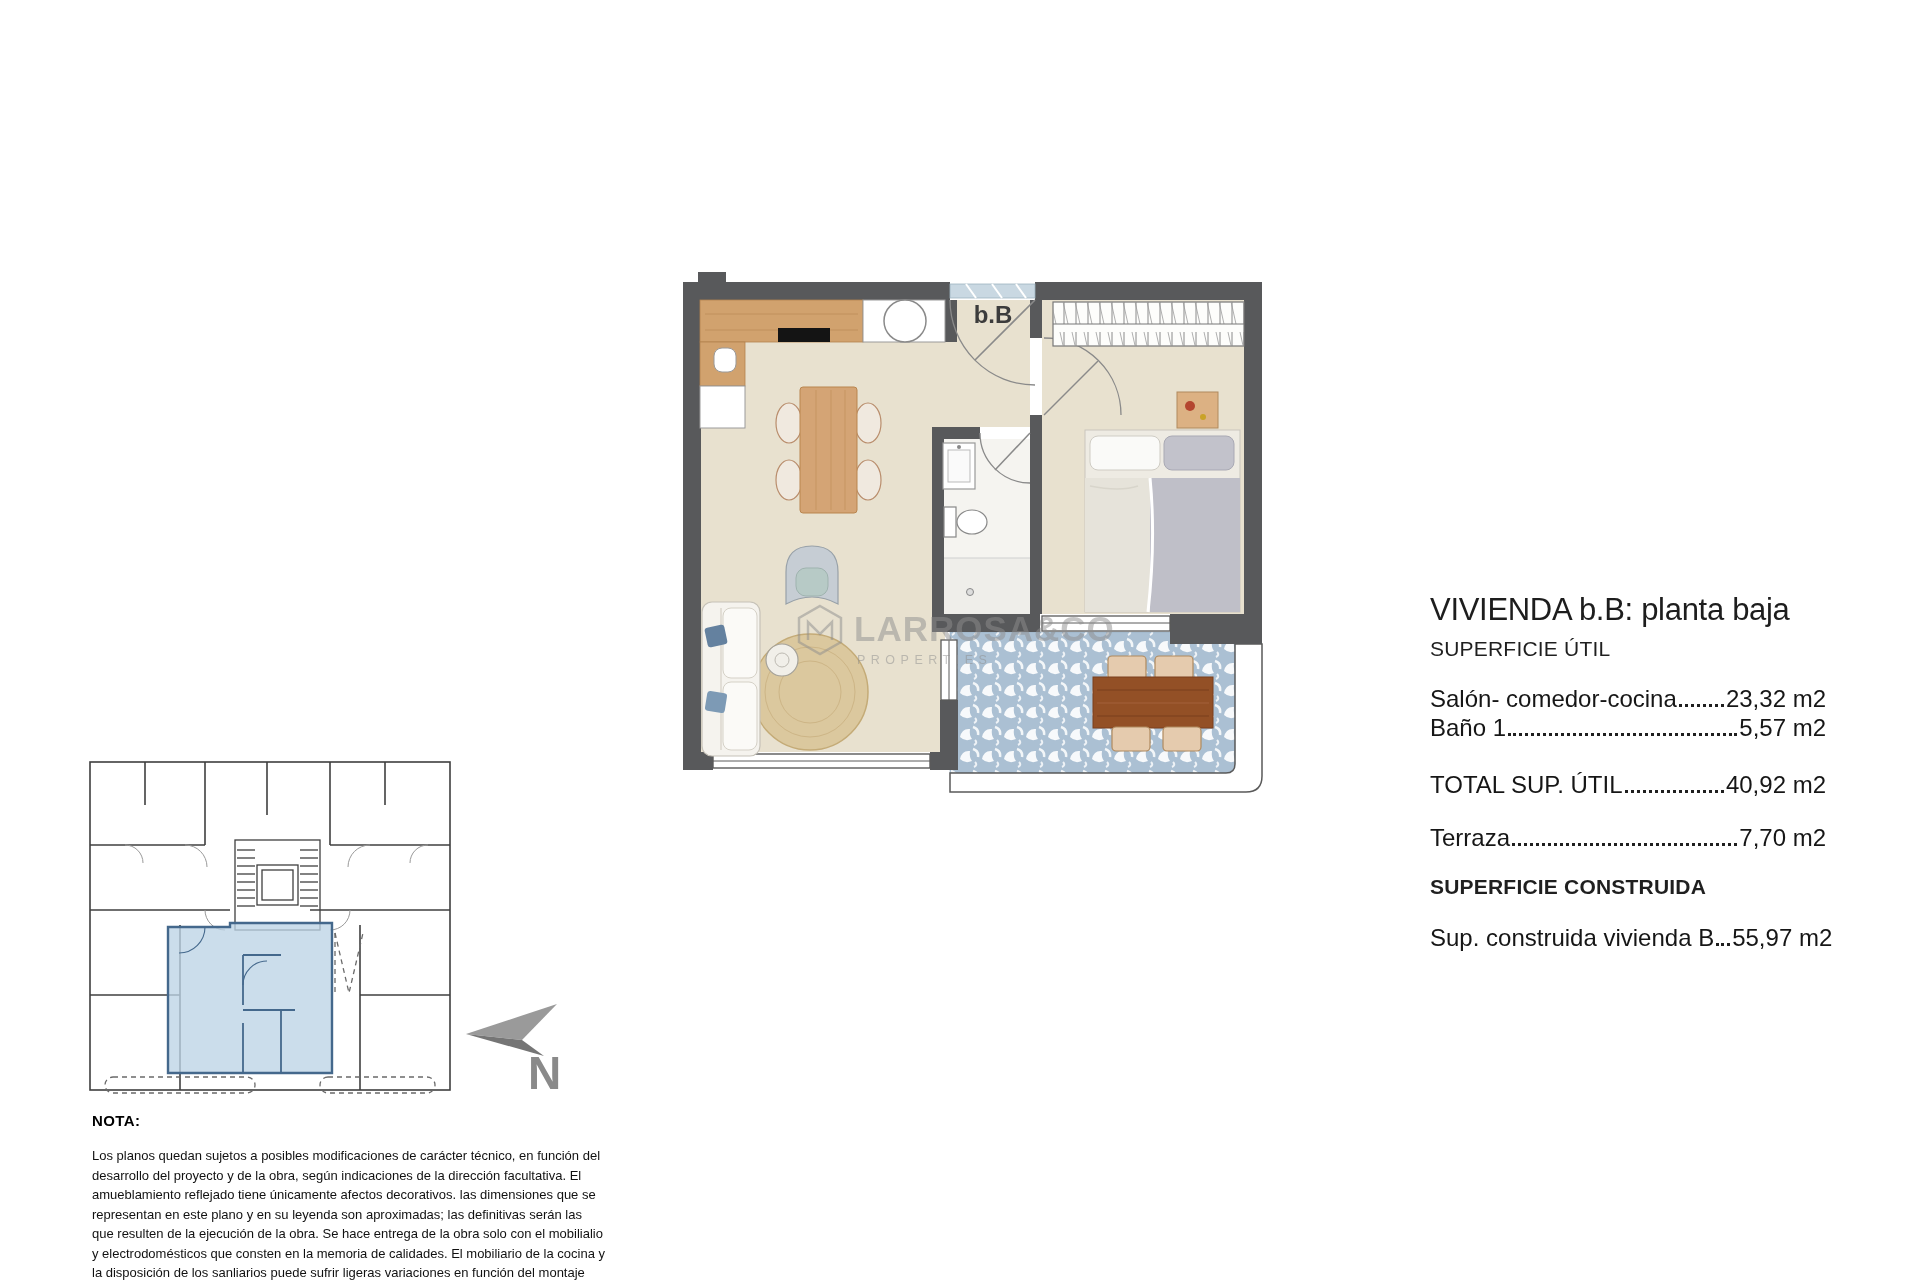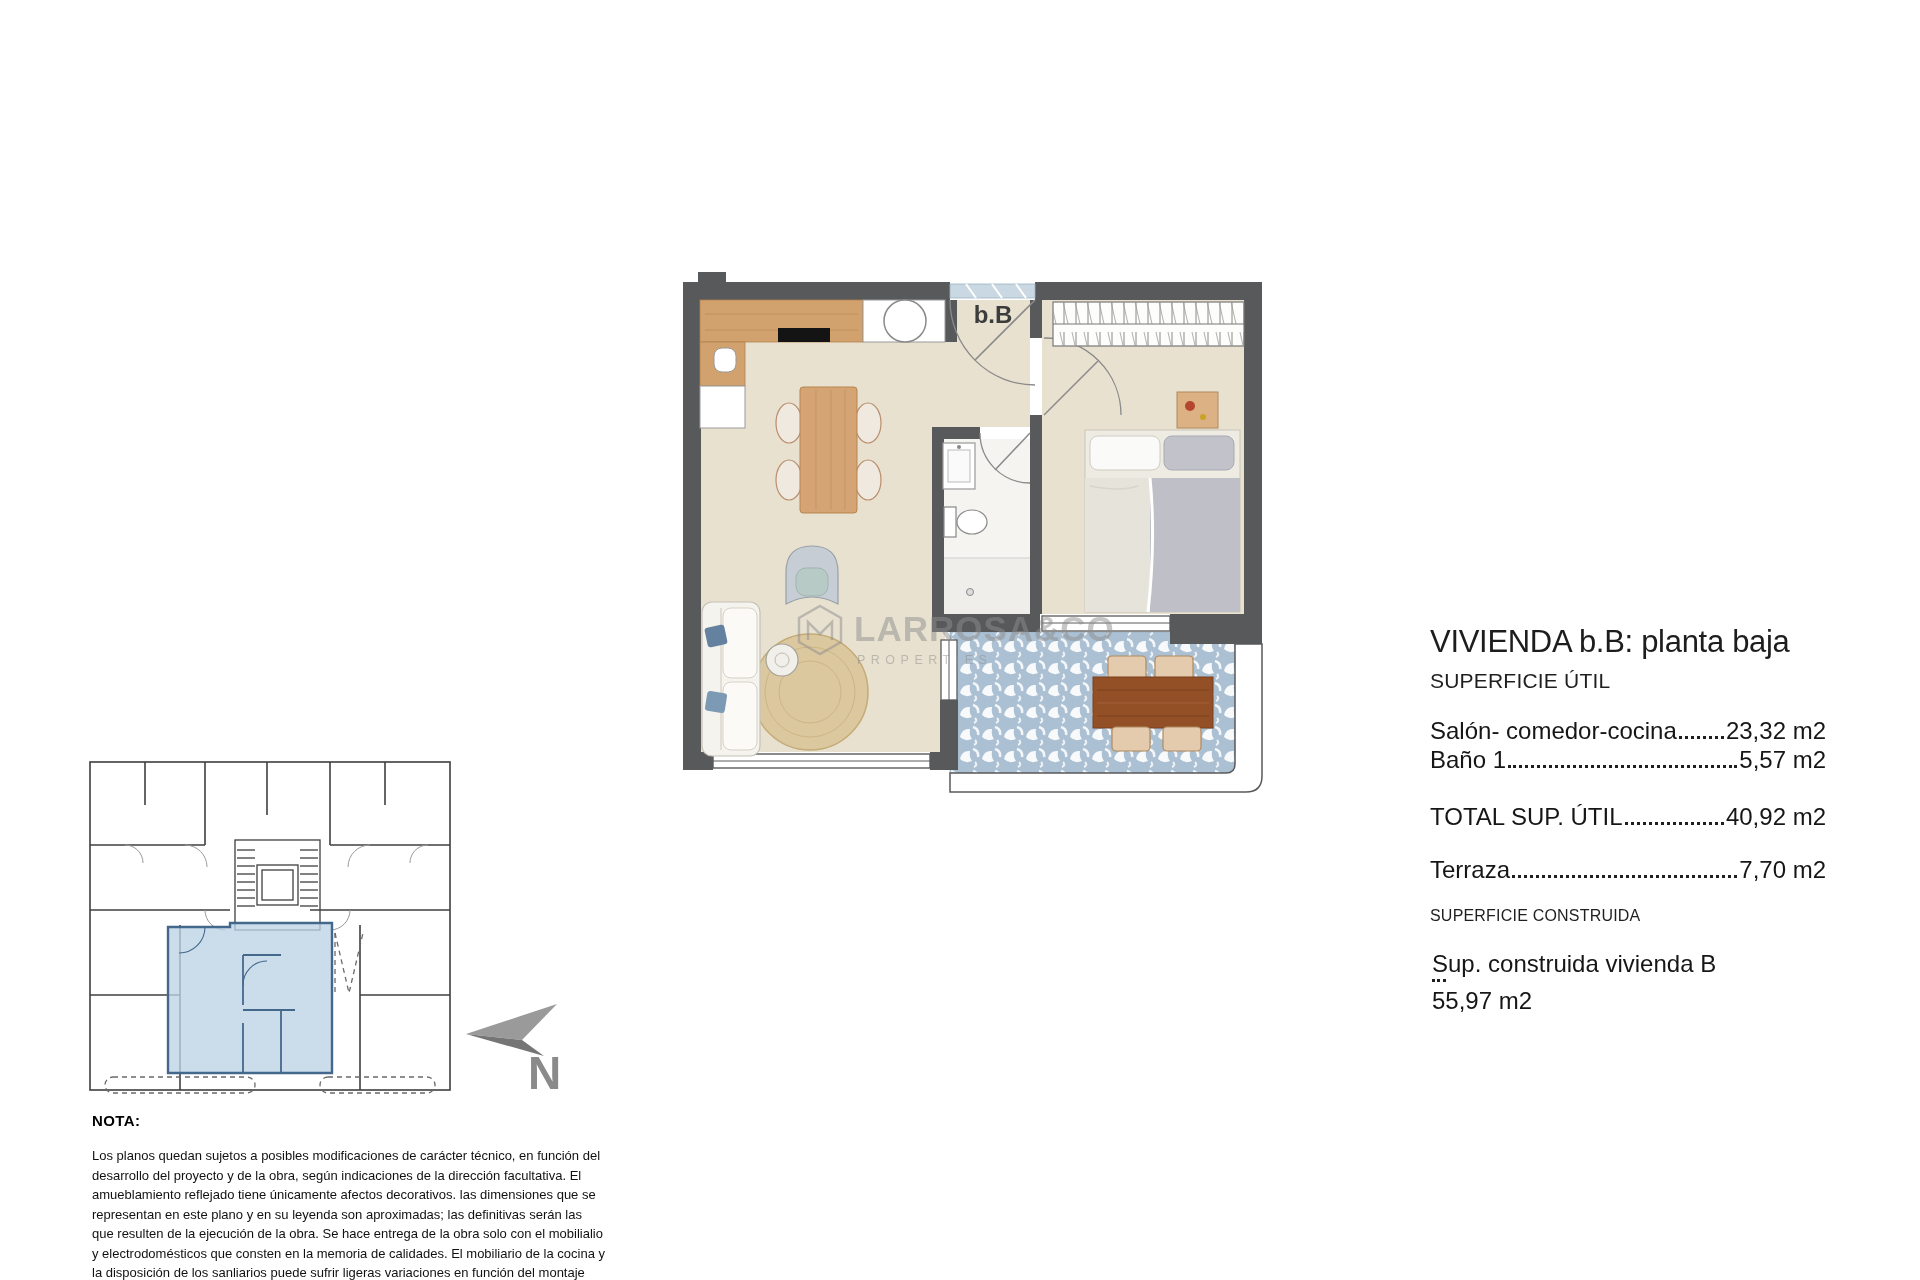--- a/index.html
+++ b/index.html
@@ -2,30 +2,30 @@
 <html><head>
 <meta charset="utf-8">
 <style>
   html,body{margin:0;padding:0;}
   body{width:1920px;height:1280px;background:#ffffff;position:relative;overflow:hidden;
        font-family:"Liberation Sans", sans-serif;color:#1b1b1b;}
   .abs{position:absolute;}
   svg text{font-family:"Liberation Sans", sans-serif;}
 
   
-  .details{left:1430px;top:592px;width:396px;margin-top:32px;}
+  .details{left:1430px;top:592px;width:396px;}
   .d-title{font-size:31px;letter-spacing:-0.3px;color:#1d1d1d;white-space:nowrap;}
   .d-sub{font-size:21px;font-weight:normal;color:#1f1f1f;margin-top:9px;letter-spacing:0.2px;}
   .rows{margin-top:24px;}
   .row{display:flex;align-items:baseline;font-size:24px;color:#161616;line-height:28.5px;white-space:nowrap;}
   .row .lead{flex:1;border-bottom:3px dotted #1f1f1f;margin:0 2px 5px 2px;min-width:14px;}
   .gap-total{margin-top:29px;}
   .gap-terraza{margin-top:24px;text-align:right;}
-  .d-sub2{font-size:16px;font-weight:normal;color:#1f1f1f;margin-top:23px;letter-spacing:0.2px;}
-  .gap-built{margin-top:25px;flex-direction:column;}
+  .d-sub2{font-size:21px;font-weight:bold;color:#1f1f1f;margin-top:23px;letter-spacing:0.2px;}
+  .gap-built{margin-top:25px;}
 
   
   .note{left:92px;top:1112px;width:514px;}
   .note-title{font-size:15px;font-weight:bold;color:#000000;letter-spacing:0.4px;}
   .note-body{font-size:13px;line-height:1.5;margin-top:17px;color:#111;}
 </style>
 </head>
 <body>
 
 <svg class="abs" style="left:650px;top:240px;" width="670" height="580" viewBox="0 0 670 580">

